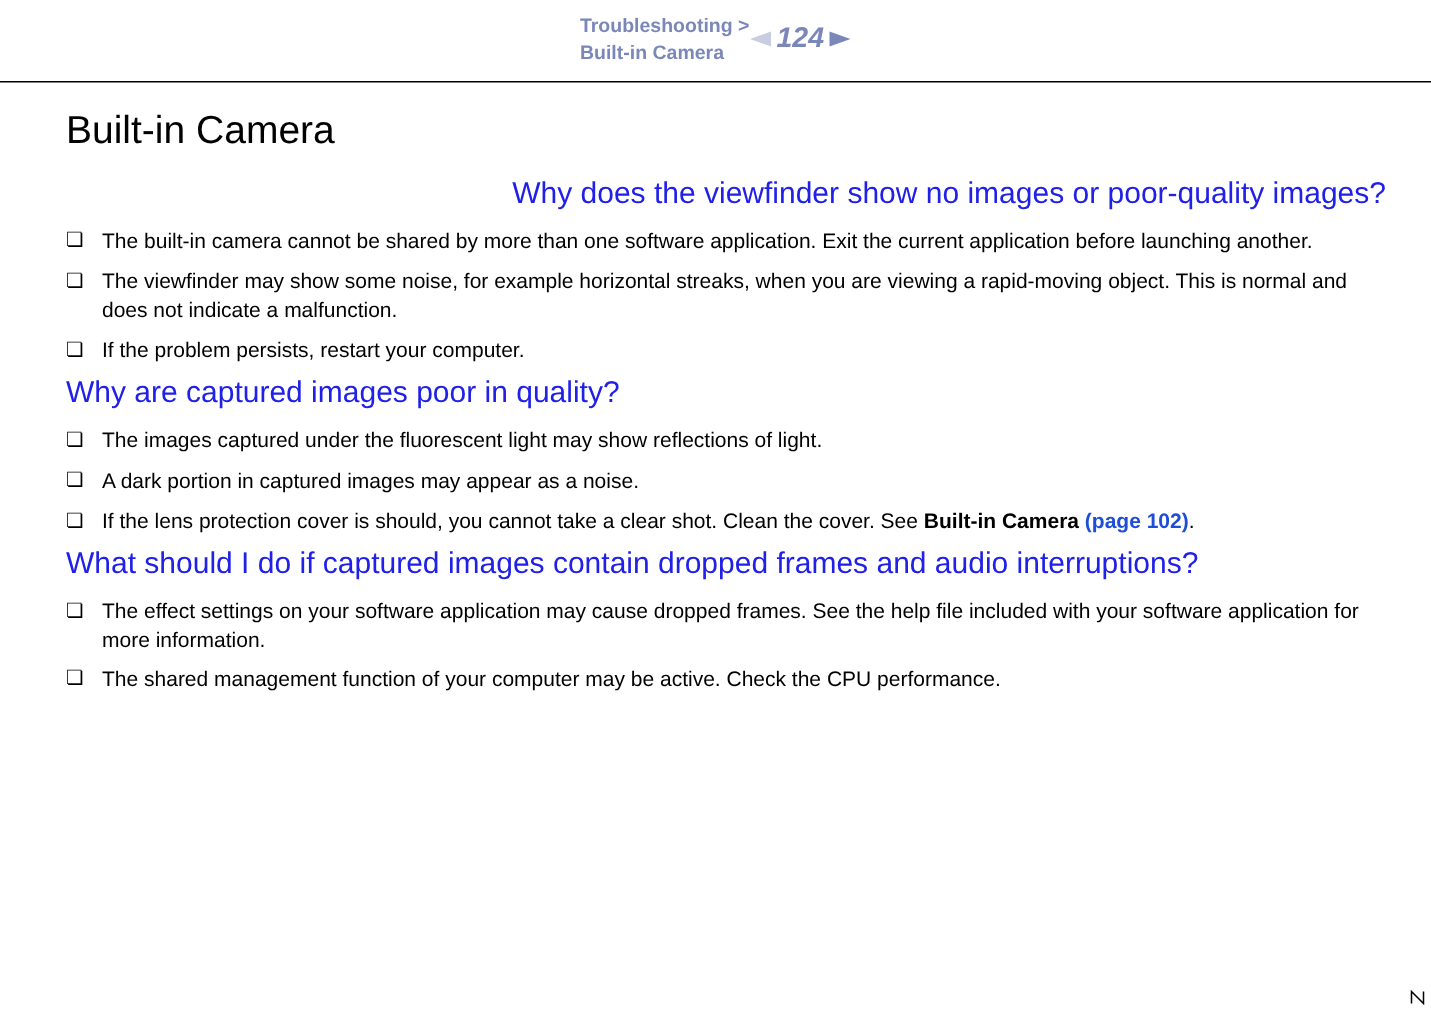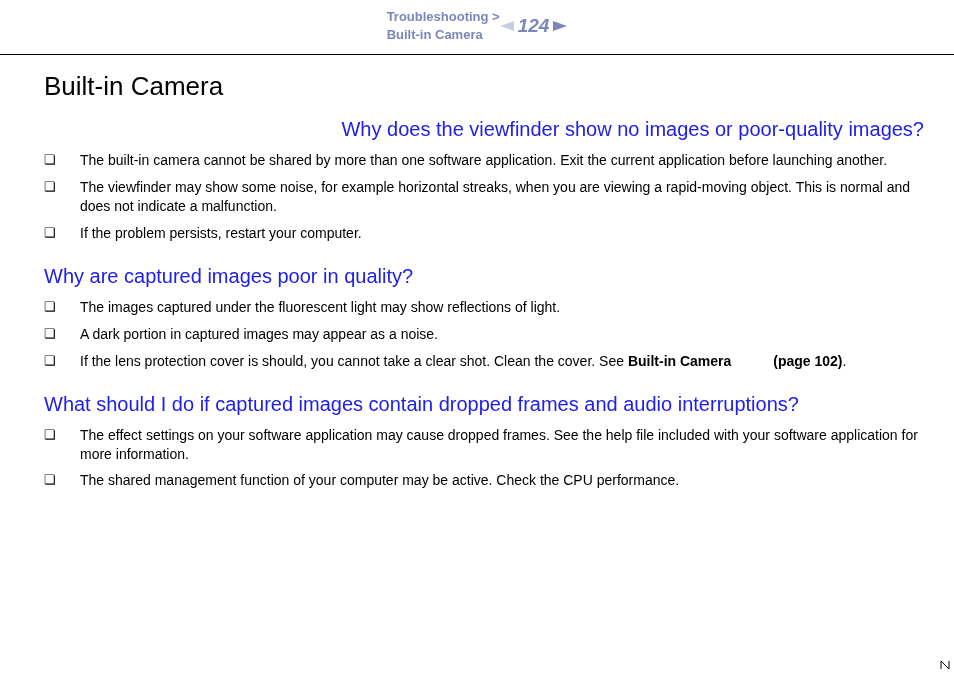--- a/index.html
+++ b/index.html
@@ -57,46 +57,45 @@
       font-size: 26px;
       font-weight: normal;
       color: #000;
       margin-bottom: 16px;
     }
     h2 {
       font-size: 20px;
       font-weight: normal;
       color: #2020e8;
       margin-bottom: 10px;
-      margin-top: 22px;
+      margin-top: 8px;
     }
     h2:first-of-type { margin-top: 0; text-align: right; }
     ul {
       list-style: none;
       margin-bottom: 6px;
     }
     li {
       position: relative;
-      padding-left: 36px;
+      padding-left: 24px;
       font-size: 14px;
       line-height: 1.35;
       margin-bottom: 8px;
       color: #000;
     }
     li::before {
       content: "❏";
       position: absolute;
       left: 0;
       top: 0;
       font-size: 13px;
     }
     .link-ref {
-      color: #000000;
+      color: #1d4ed8;
       font-weight: bold;
-      margin-left: 38px;
     }
     .bold { font-weight: bold; }
     .n-mark {
       position: absolute;
       bottom: 4px;
       right: 4px;
       width: 10px;
       height: 10px;
     }
   </style>

